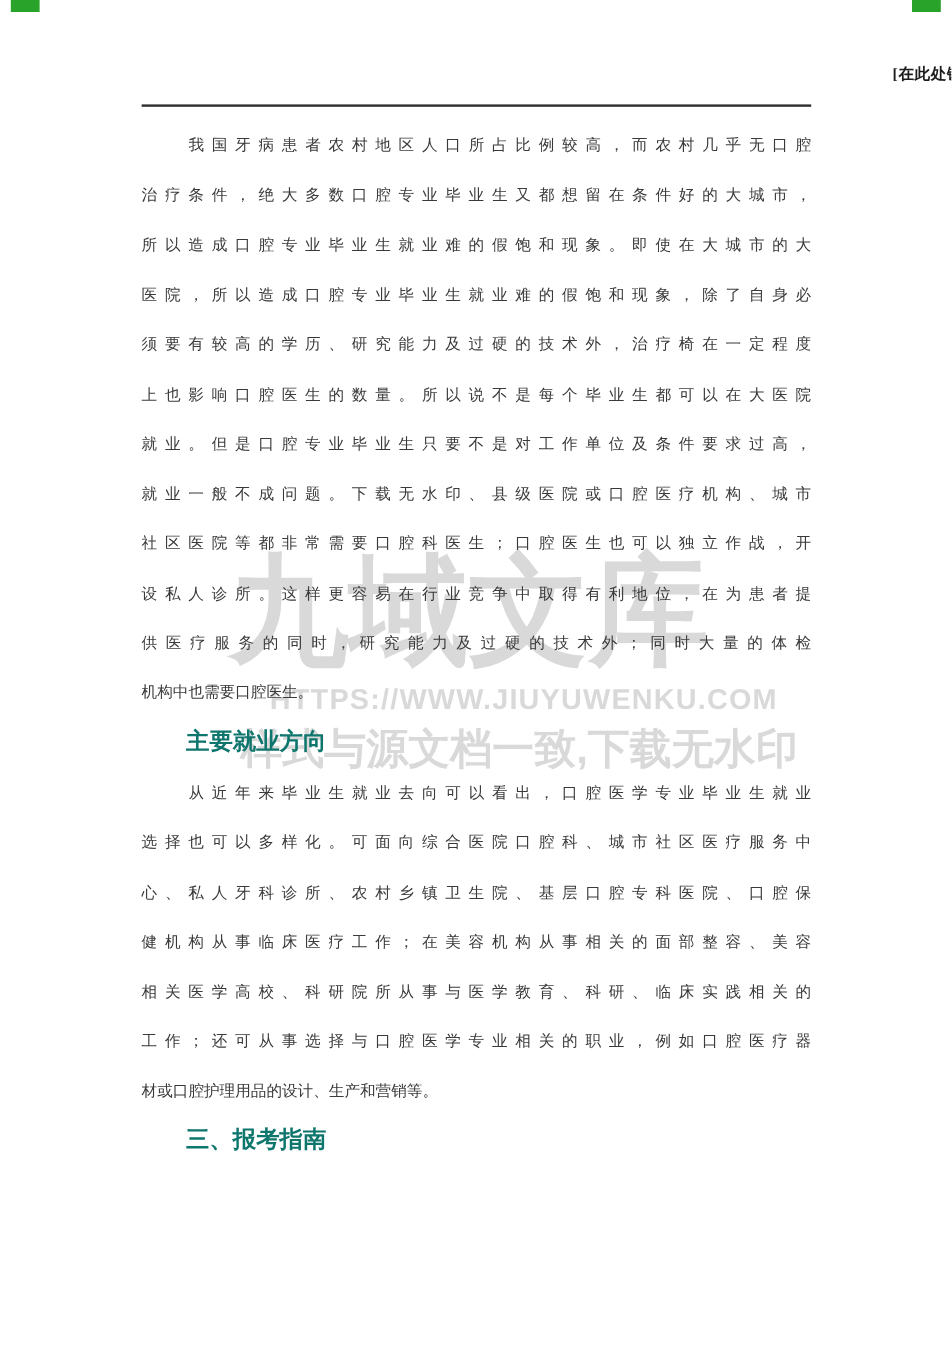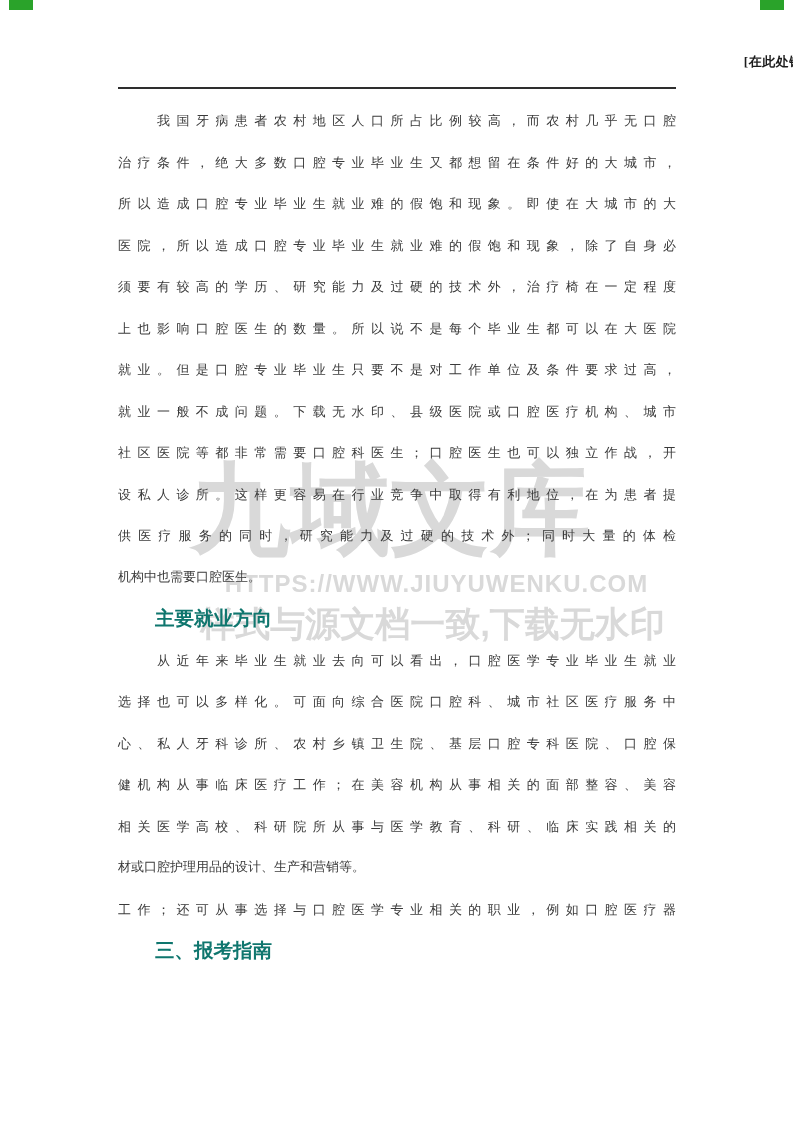--- a/index.html
+++ b/index.html
@@ -109,20 +109,20 @@
     </div>
 
     <h2 class="green-head">主要就业方向</h2>
 
     <div class="para">
       <div class="line indent">从近年来毕业生就业去向可以看出，口腔医学专业毕业生就业</div>
       <div class="line">选择也可以多样化。可面向综合医院口腔科、城市社区医疗服务中</div>
       <div class="line">心、私人牙科诊所、农村乡镇卫生院、基层口腔专科医院、口腔保</div>
       <div class="line">健机构从事临床医疗工作；在美容机构从事相关的面部整容、美容</div>
       <div class="line">相关医学高校、科研院所从事与医学教育、科研、临床实践相关的</div>
+      <div class="line">工作；还可从事选择与口腔医学专业相关的职业，例如口腔医疗器</div>
       <div class="line end">材或口腔护理用品的设计、生产和营销等。</div>
-      <div class="line">工作；还可从事选择与口腔医学专业相关的职业，例如口腔医疗器</div>
     </div>
 
     <h2 class="green-head">三、报考指南</h2>
 
   </div>
 </div>
 
 </body></html>

